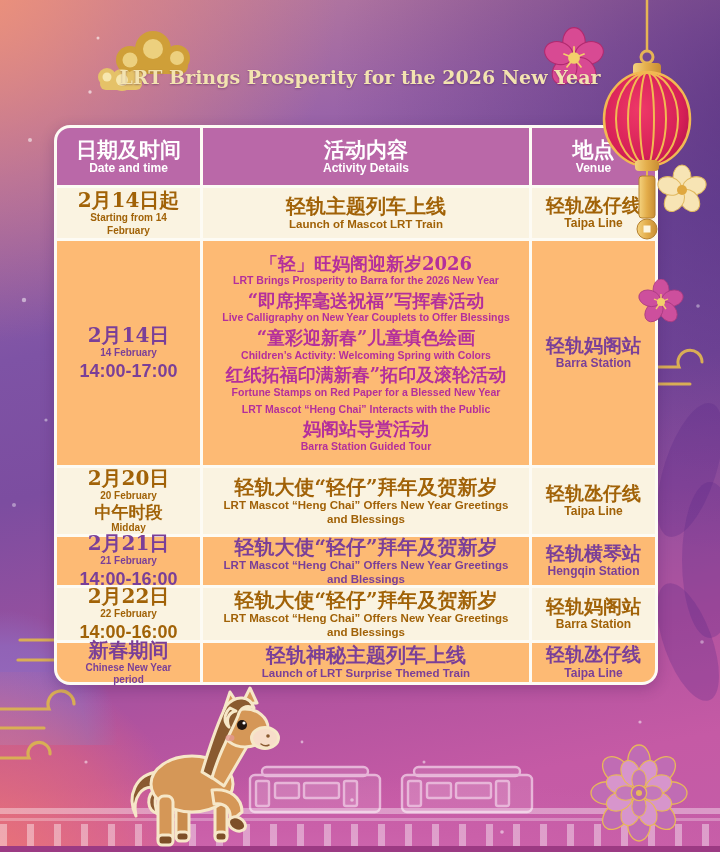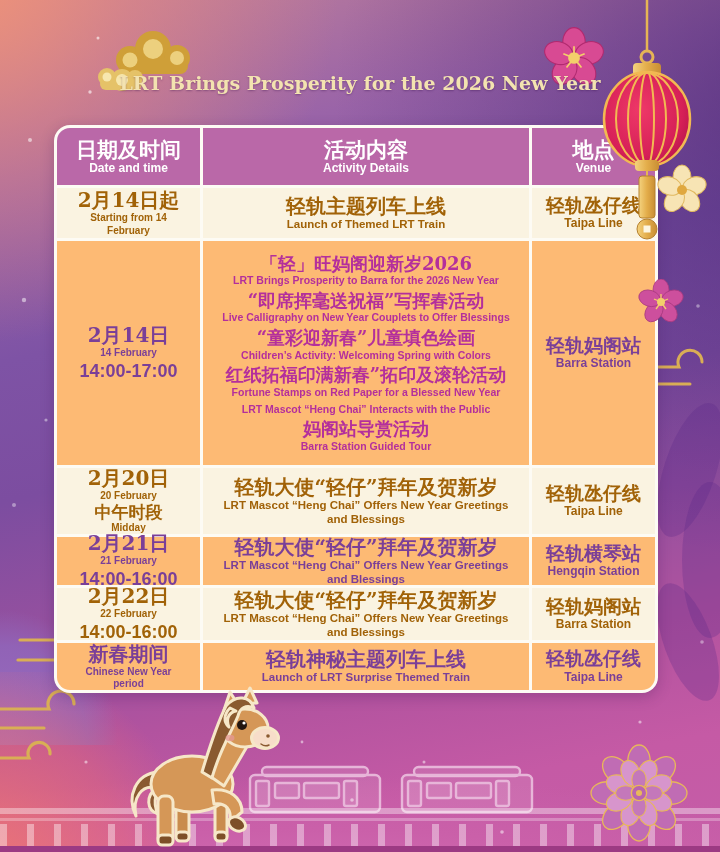--- a/index.html
+++ b/index.html
@@ -8,33 +8,33 @@
     background:
       radial-gradient(circle at -4% -3%, rgba(242,148,118,.95) 0%, rgba(236,140,125,.55) 14%, rgba(236,140,125,0) 32%),
       radial-gradient(circle at 110% 12%, rgba(62,30,110,.6) 0%, rgba(62,30,110,0) 42%),
       linear-gradient(168deg,#bc7d9a 0%,#9a64a8 18%,#7e53a5 36%,#7c4da0 50%,#94509f 63%,#b2539f 76%,#c55aa5 88%,#c55da7 100%);}
   .dec{position:absolute;}
   
   .title-wrap{position:absolute;left:0;top:56px;width:720px;text-align:center;z-index:4;}
   .title-zh{font-family:"DejaVu Serif","Liberation Serif",serif;font-weight:bold;font-size:38px;line-height:1.05;
     color:#f3e3b0;text-shadow:0 2px 3px rgba(60,20,80,.45);letter-spacing:1px;}
   .title-en{font-family:"DejaVu Serif","Liberation Serif",serif;font-weight:bold;font-size:19px;color:#f3e3b0;
-    text-shadow:0 1px 2px rgba(60,20,80,.4);margin-top:16px;}
+    text-shadow:0 1px 2px rgba(60,20,80,.4);margin-top:10px;}
   
   .tbl{position:absolute;left:54px;top:125px;width:604px;z-index:5;background:#fdfbf4;border-radius:16px;
     padding:3px;box-sizing:border-box;display:grid;grid-template-columns:143px 326px 1fr;gap:3px;
     box-shadow:0 4px 14px rgba(60,20,80,.25);}
   .cell{display:flex;flex-direction:column;align-items:center;justify-content:center;text-align:center;box-sizing:border-box;padding:4px 12px;}
   .head{background:#ba68a8;height:57px;}
   .rtl{border-top-left-radius:13px;} .rtr{border-top-right-radius:13px;}
   .rbl{border-bottom-left-radius:13px;} .rbr{border-bottom-right-radius:13px;}
   .cream{background:#faf3e1;} .lav{background:#fdba74;}
   .h-zh{font-family:"DejaVu Serif","Liberation Serif",serif;font-weight:bold;font-size:21px;color:#fff;line-height:1.1;}
   .h-en{font-weight:bold;font-size:12px;color:#fff;line-height:1.2;}
-  .r1{height:50px;} .r2{height:224px;} .r3{height:66px;} .r4{height:48px;} .r5{height:52px;text-align:center;} .r6{height:47px;align-items:center;}
+  .r1{height:50px;} .r2{height:224px;} .r3{height:66px;} .r4{height:48px;} .r5{height:52px;text-align:center;} .r6{height:39px;align-items:center;}
   .olive{color:#a16207;} .purple{color:#7a3f98;} .magenta{color:#b42f9c;}
   .d-zh{font-family:"DejaVu Serif","Liberation Serif",serif;font-weight:bold;font-size:20px;line-height:1.15;}
   .d-en{font-weight:bold;font-size:10px;line-height:1.25;}
   .d-time{font-weight:bold;font-size:18px;line-height:1.25;}
   .a-zh{font-family:"DejaVu Serif","Liberation Serif",serif;font-weight:bold;font-size:20px;line-height:1.15;}
   .a-en{font-weight:bold;font-size:11.5px;line-height:1.2;max-width:300px;}
   .pair{margin:2px 0;}
   .pair .a-zh{font-size:18px;} .pair .a-en{font-size:10.5px;}
   .v-zh{font-family:"DejaVu Serif","Liberation Serif",serif;font-weight:bold;font-size:19px;line-height:1.15;}
   .v-en{font-weight:bold;font-size:12px;line-height:1.25;}
@@ -181,21 +181,21 @@
       <div class="h-zh">地点</div>
       <div class="h-en">Venue</div>
     </div>
 
     <div class="cell cream r1">
       <div class="d-zh olive">2月14日起</div>
       <div class="d-en olive">Starting from 14 February</div>
     </div>
     <div class="cell cream r1">
       <div class="a-zh olive">轻轨主题列车上线</div>
-      <div class="a-en olive">Launch of Themed LRT Train</div>
+      <div class="a-en olive">Launch of Mascot LRT Train</div>
     </div>
     <div class="cell cream r1">
       <div class="v-zh olive">轻轨氹仔线</div>
       <div class="v-en olive">Taipa Line</div>
     </div>
 
     <div class="cell lav r2">
       <div class="d-zh purple">2月14日</div>
       <div class="d-en purple">14 February</div>
       <div class="d-time purple">14:00-17:00</div>

